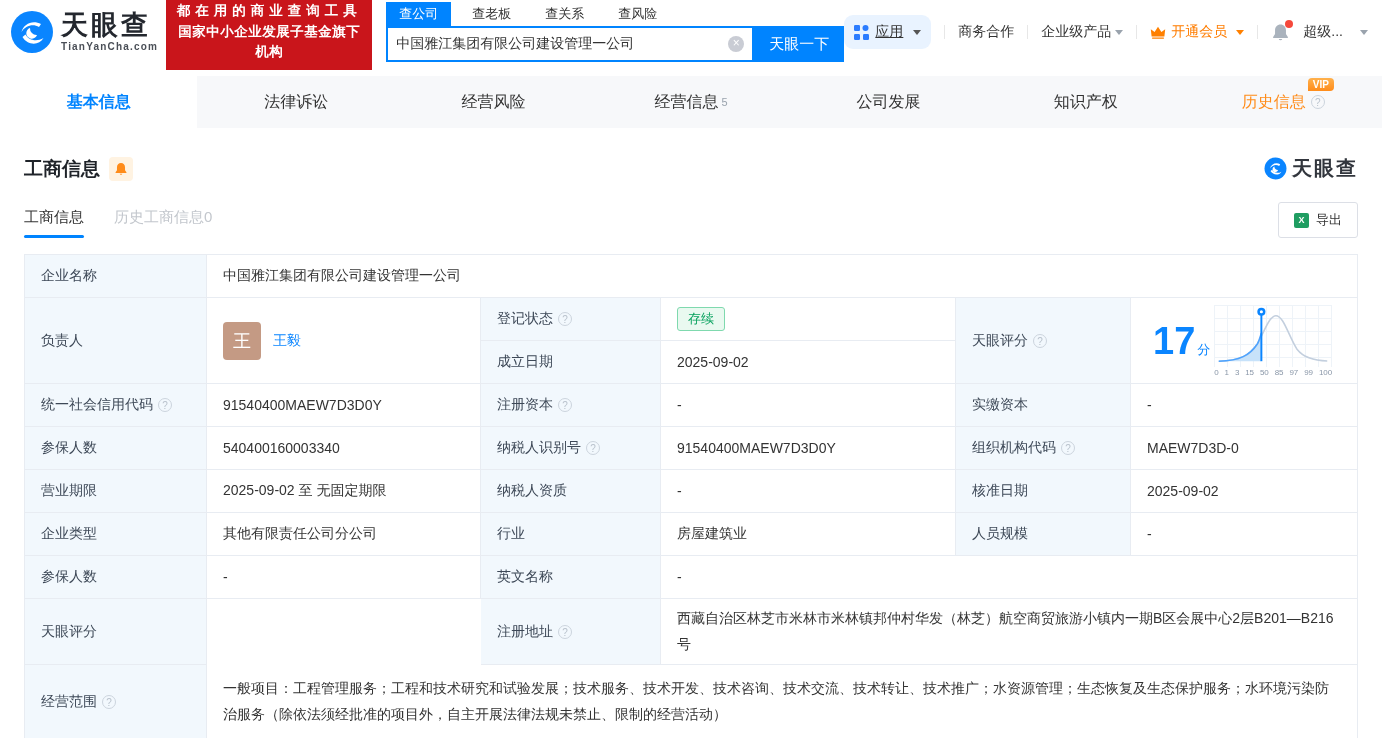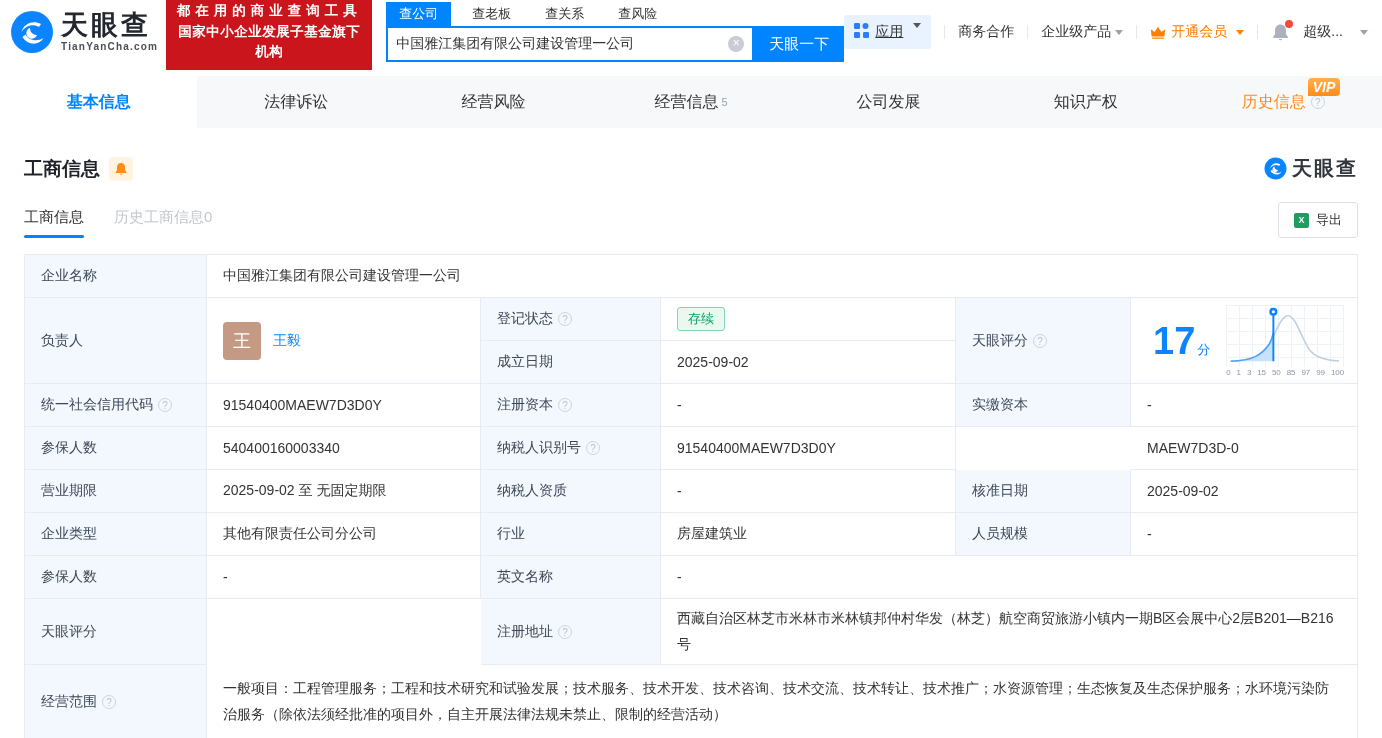--- a/index.html
+++ b/index.html
@@ -26,42 +26,42 @@
     border:2px solid #0084ff; background:#fff; padding:0 8px; }
   .search-input { border:none; outline:none; flex:1; font-size:14px; color:#333;
     font-family:inherit; background:transparent; }
   .clear-icon { width:16px; height:16px; border-radius:50%; background:#c9ccd4;
     color:#fff; font-size:12px; line-height:15px; text-align:center; cursor:pointer; flex:0 0 16px; }
   .clear-icon::after { content:"×"; }
   .search-btn { width:90px; height:36px; background:#0084ff; color:#fff; border:none;
     font-size:15px; cursor:pointer; font-family:inherit; }
 
   .header-right { margin-left:auto; display:flex; align-items:center; gap:13px; font-size:14px; white-space:nowrap; }
-  .apps-chip { display:flex; align-items:flex-start; gap:6px; background:#e9f3ff; padding:8px 10px; border-radius:3px; cursor:pointer;text-decoration:underline; }
+  .apps-chip { display:flex; align-items:center; gap:6px; background:#e9f3ff; padding:8px 10px; border-radius:9px; cursor:pointer;text-decoration:underline; }
   .caret { width:0; height:0; border-left:4px solid transparent; border-right:4px solid transparent;
     border-top:5px solid #9aa3ad; display:inline-block; margin-left:4px; }
   .caret.dark { border-top-color:#555; }
   .caret.orange { border-top-color:#ff8000; }
   .sep { width:1px; height:14px; background:#e7e7e7; }
   .nav-item { cursor:pointer; display:flex; align-items:center; }
   .vip-link { color:#ff7d00; display:flex; align-items:center; gap:5px; cursor:pointer; }
   .bell-wrap { position:relative; cursor:pointer; display:flex; }
   .red-dot { position:absolute; top:-3px; right:-3px; width:8px; height:8px; border-radius:50%; background:#f5483b; }
 
   
   .tabs-row { margin-top:12px; height:52px; background:#f7f8fa; display:flex; }
   .main-tab { flex:1; display:flex; align-items:center; justify-content:center;
     font-size:16px; color:#333; cursor:pointer; position:relative; }
   .main-tab.active { background:#fff; color:#0084ff; font-weight:bold; }
   .tab-label-wrap { position:relative; display:inline-block; }
   .tab-sup { font-size:11px; color:#9aa3ad; margin-left:3px; vertical-align:4px; }
   .main-tab.orange { color:#ff8c1a; }
   .vip-badge { position:absolute; left:calc(100% + 2px); top:-14px;
-    background:linear-gradient(180deg,#ffb14d,#ff8c1a); color:#fff; font-size:14px;
-    font-weight:bold; font-style:italic; padding:1px 5px; border-radius:4px 4px 4px 0; }
+    background:linear-gradient(180deg,#ffb14d,#ff8c1a); color:#fff; font-size:10px;
+    font-weight:bold; padding:1px 5px; border-radius:4px 4px 4px 0; }
   .help { display:inline-block; width:14px; height:14px; border-radius:50%;
     border:1px solid #ccd4dd; color:#b9c2cc; font-size:10px; line-height:13px;
     text-align:center; margin-left:5px; cursor:pointer; flex:0 0 14px; font-style:normal; }
   .help::after { content:"?"; }
 
   
   .content { padding:0 24px; }
   .section-head { margin-top:27px; display:flex; align-items:center; }
   .section-title { font-size:19px; font-weight:bold; color:#1f2329; }
   .bell-badge { width:24px; height:24px; background:#fff3e2; border-radius:4px;
@@ -89,21 +89,21 @@
     border-top:1px solid #e8ecf2; border-left:1px solid #e8ecf2; font-size:14px; }
   .cell { border-right:1px solid #e8ecf2; border-bottom:1px solid #e8ecf2;
     padding:0 16px; display:flex; align-items:center; background:#fff; overflow:hidden; }
   .cell.label { background:#f2f8fd; color:#3d4857; }
   .cell.wrap { padding:10px 16px; line-height:1.8; }
   .status-badge { color:#0ba360; background:#e9f9f0; border:1px solid #7fd9ae;
     border-radius:3px; padding:2px 10px; font-size:13px; }
   .avatar { width:38px; height:38px; border-radius:4px; background:#c49a84; color:#fff;
     font-size:18px; display:flex; align-items:center; justify-content:center; cursor:pointer; }
   .person-link { color:#0a85ff; margin-left:12px; cursor:pointer; }
-  .score-cell { display:flex; align-items:center; gap:16px; padding:0 10px 0 22px; }
+  .score-cell { display:flex; align-items:center; gap:4px; padding:0 10px 0 22px; }
   .score-num { font-size:38px; font-weight:bold; color:#0a85ff; line-height:1; }
   .score-unit { font-size:13px; color:#0a85ff; margin-left:2px; }
   .score-chart { width:118px; }
   .score-chart svg { display:block;
     background-image:repeating-linear-gradient(to right,#eef3f8 0 1px,transparent 1px 13px),
                      repeating-linear-gradient(to bottom,#eef3f8 0 1px,transparent 1px 13px); }
   .axis-row { display:flex; justify-content:space-between; font-size:8px; color:#8a97a8; margin-top:1px; }
 </style>
 </head>
 <body>
@@ -333,20 +333,24 @@
     <div class="cell" style="grid-area:5/2/6/3">
       <span>540400160003340</span>
     </div>
     <div class="cell label" style="grid-area:5/3/6/4">
       <span>纳税人识别号</span>
       <i class="help"></i>
     </div>
     <div class="cell" style="grid-area:5/4/6/5">
       <span>91540400MAEW7D3D0Y</span>
     </div>
+    <div class="cell label" style="grid-area:5/5/6/6">
+      <span>组织机构代码</span>
+      <i class="help"></i>
+    </div>
     <div class="cell" style="grid-area:5/6/6/7">
       <span>MAEW7D3D-0</span>
     </div>
 
     <div class="cell label" style="grid-area:6/1/7/2">
       <span>营业期限</span>
     </div>
     <div class="cell" style="grid-area:6/2/7/3">
       <span>2025-09-02 至 无固定期限</span>
     </div>

